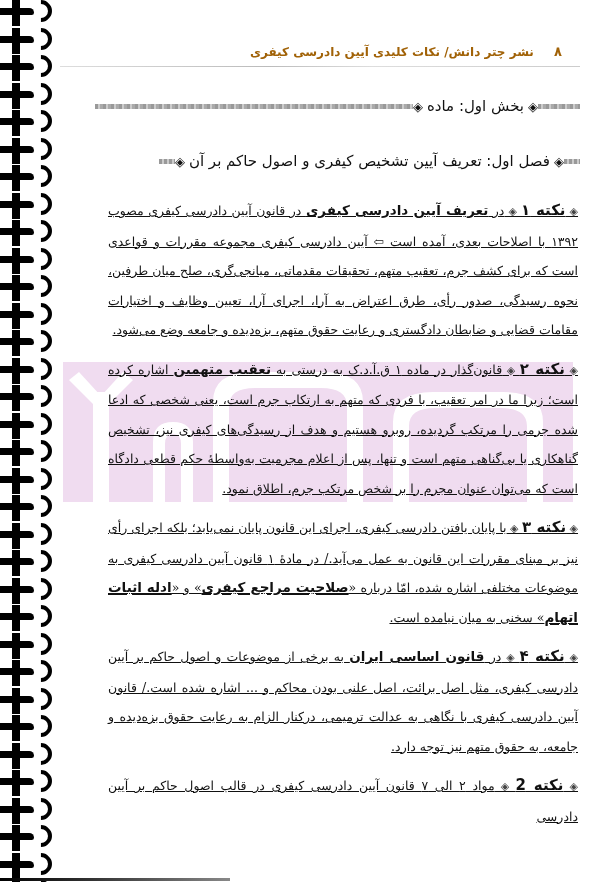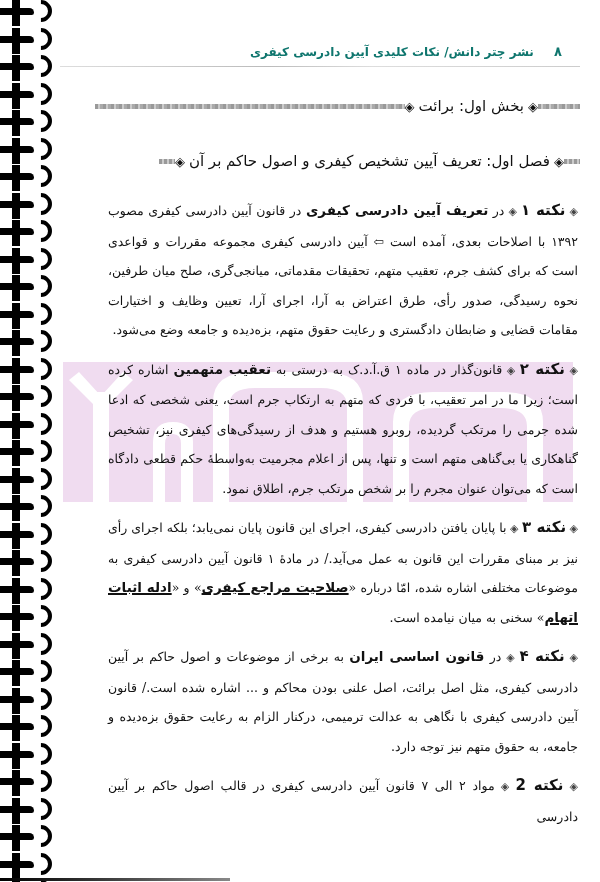--- a/index.html
+++ b/index.html
@@ -22,21 +22,21 @@
       position: absolute; left: 0; top: 8px; width: 34px; height: 7px; background: #000;
       border-radius: 0 8px 4px 0;
     }
     .coil .hook {
       position: absolute; left: 30px; top: 0px; width: 14px; height: 14px;
       border: 4px solid #000; border-left-color: transparent; border-bottom-color: transparent;
       border-radius: 50%; transform: rotate(45deg);
     }
     .page-header {
       position: absolute; right: 38px; top: 44px; direction: rtl;
-      font-size: 12px; font-weight: bold; color: #0f766e;
+      font-size: 12px; font-weight: bold; color: #a16207;
     }
     .page-header .num { margin-left: 16px; font-size: 13px; }
     .header-rule {
       position: absolute; left: 60px; right: 20px; top: 66px; height: 1px;
       background: linear-gradient(90deg, #ddd, #bbb 40%, #ddd 60%, #ccc);
     }
     .section-title {
       position: absolute; top: 93px; left: 95px; right: 20px; height: 26px;
       display: flex; align-items: center; direction: rtl;
     }
@@ -57,21 +57,21 @@
     }
     .diamond { font-size: 13px; }
     .watermark {
       position: absolute; left: 63px; top: 362px; width: 510px; height: 140px;
       background: #f0dcf0; z-index: 0;
     }
     .watermark svg { position: absolute; left: 0; top: 0; }
     .content {
       position: absolute; left: 108px; right: 22px; top: 196px;
       direction: rtl; text-align: justify; z-index: 1;
-      font-family: "DejaVu Serif", serif; font-size: 12.5px; line-height: 29.5px;
+      font-family: "DejaVu Serif", serif; font-size: 12.5px; line-height: 29.5px; text-decoration: underline;
     }
     .nokte { margin: 0 0 10px 0; text-align-last: right; }
     .nokte .head { font-family: "DejaVu Sans", sans-serif; font-weight: bold; font-size: 15px; }
     .nokte .mk { font-size: 11px; color: #444; }
     .b { font-family: "DejaVu Sans", sans-serif; font-weight: bold; font-size: 13.5px; }
     .bu { font-family: "DejaVu Sans", sans-serif; font-weight: bold; font-size: 13.5px; text-decoration: underline; text-decoration-thickness: 2px; }
     .bottom-rule {
       position: absolute; left: 0; top: 878px; width: 230px; height: 3px;
       background: linear-gradient(90deg, #000, #333 40%, #888);
     }
@@ -248,21 +248,21 @@
 
 <div class="page-header">
   <span class="num">۸</span>
   <span>نشر چتر دانش/ نکات کلیدی آیین دادرسی کیفری</span>
 </div>
 <div class="header-rule"></div>
 
 <div class="section-title">
   <div class="fill right"></div>
   <span class="diamond">◈</span>
-  <span class="label">بخش اول: برائت</span>
+  <span class="label">بخش اول: ماده</span>
   <span class="diamond">◈</span>
   <div class="fill"></div>
 </div>
 
 <div class="chapter-title">
   <div class="fill"></div>
   <span class="diamond">◈</span>
   <span class="label">فصل اول: تعریف آیین تشخیص کیفری و اصول حاکم بر آن</span>
   <span class="diamond">◈</span>
   <div class="fill"></div>

